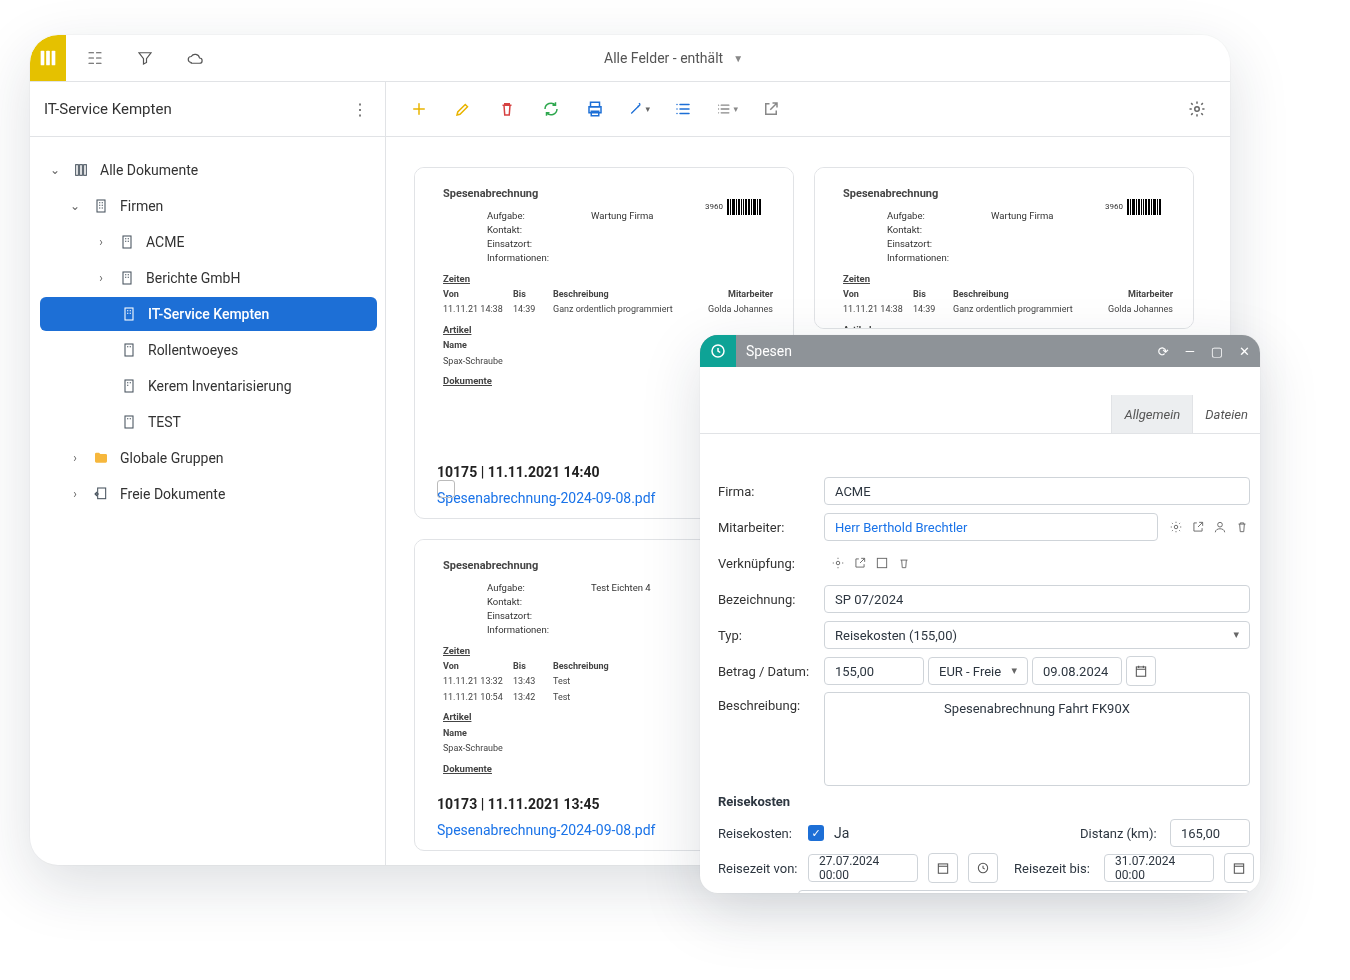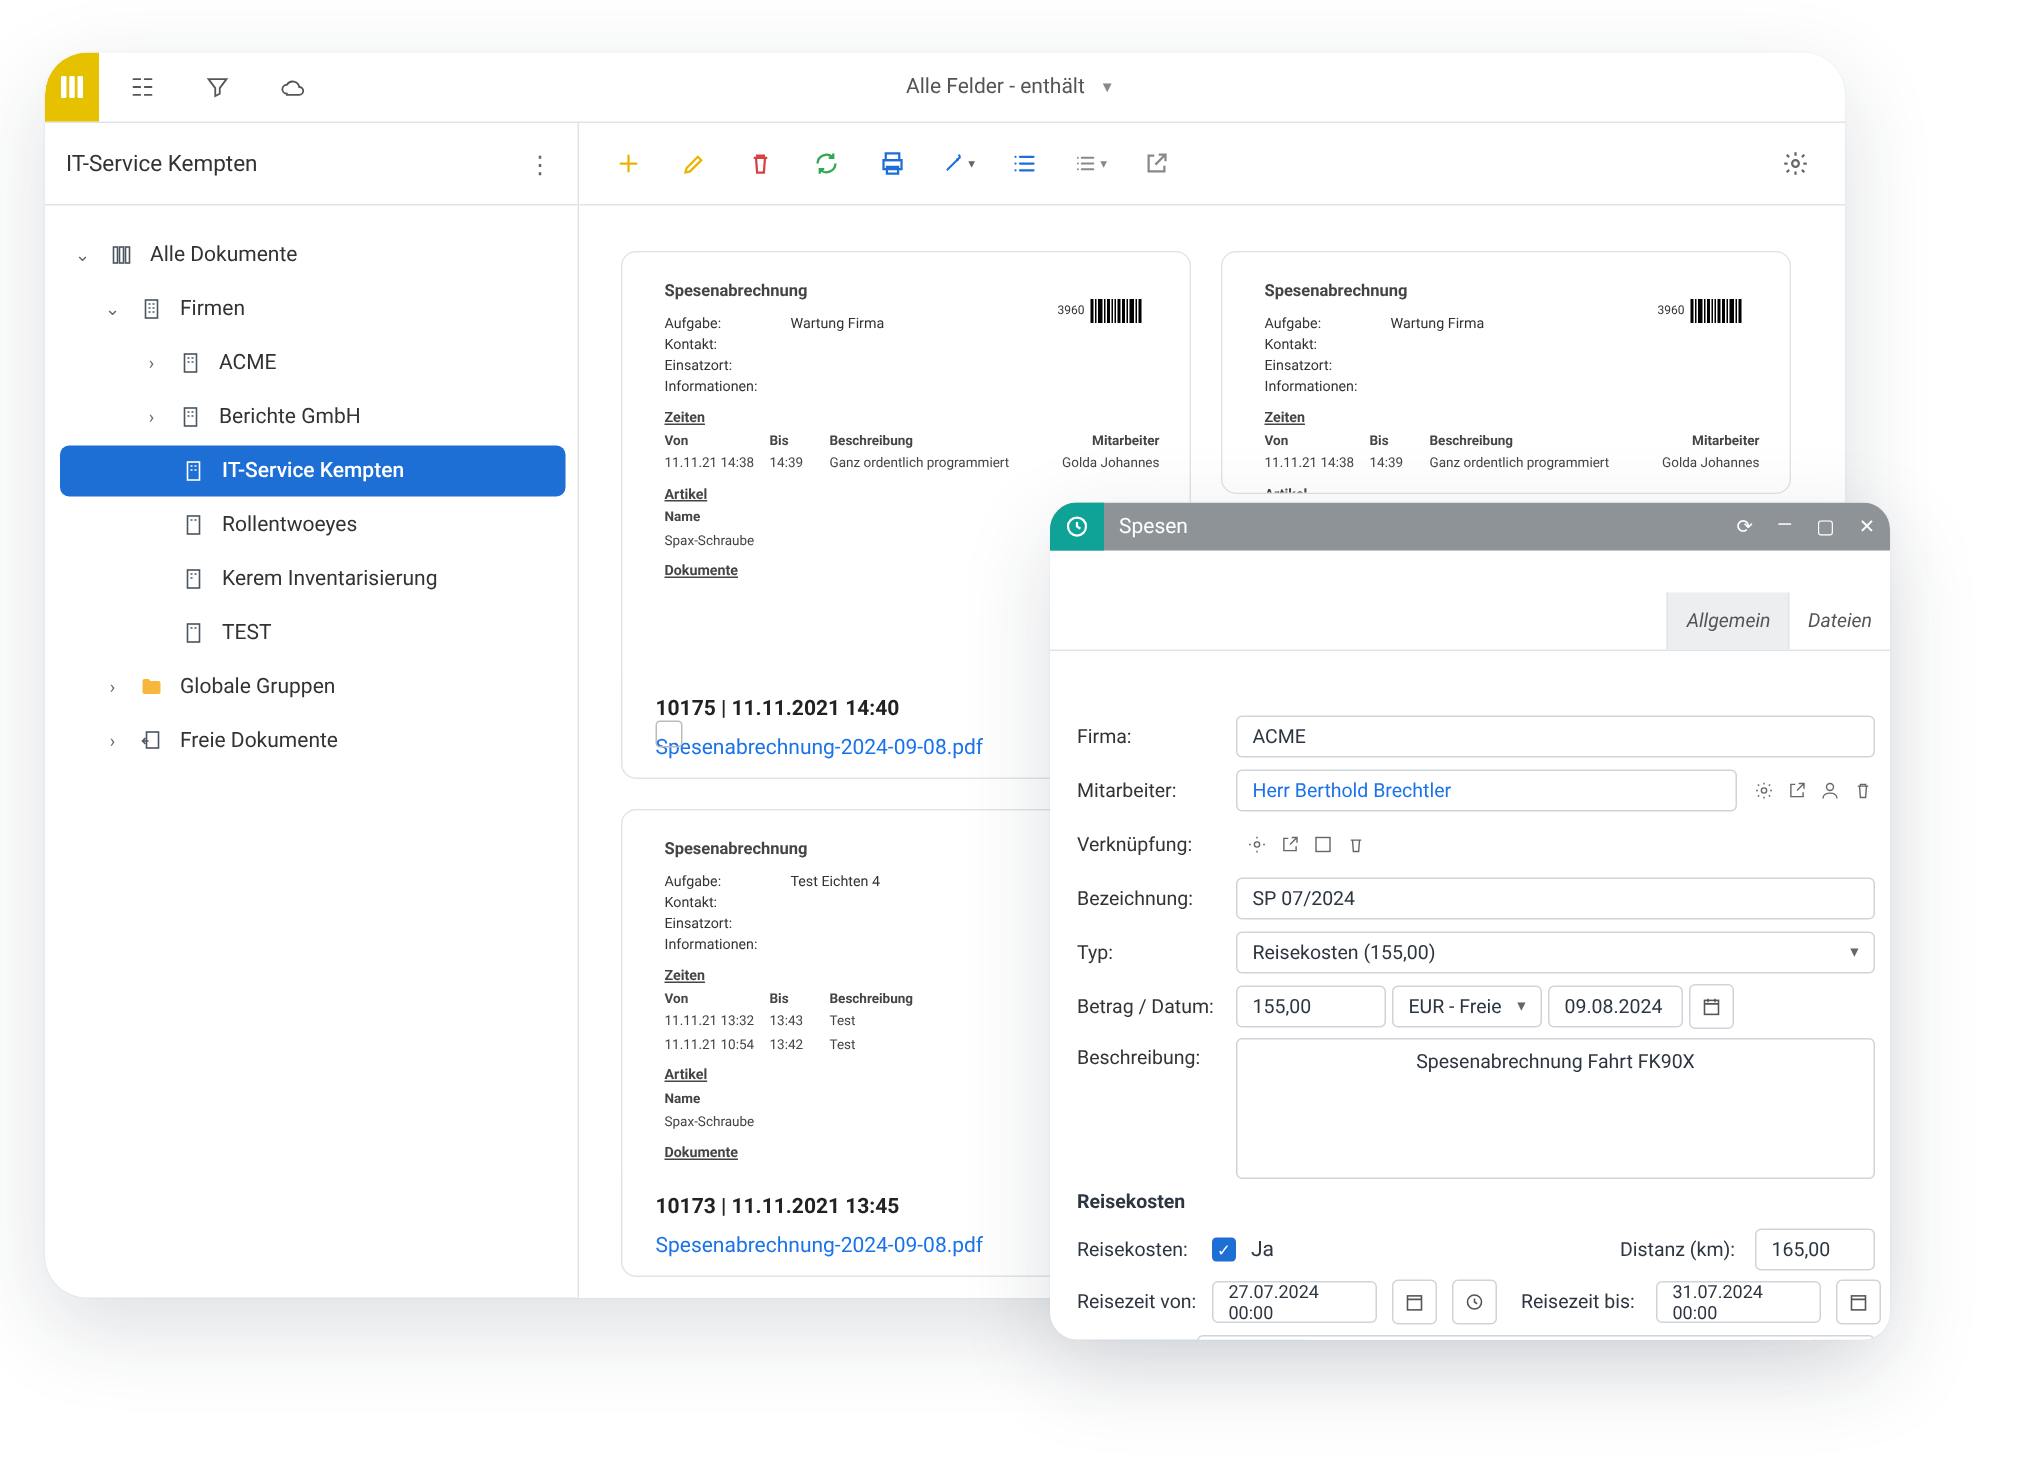--- a/index.html
+++ b/index.html
@@ -101,21 +101,21 @@
     width:378px;height:350px;border:1px solid var(--border);border-radius:10px;
     display:flex;flex-direction:column;overflow:hidden;
     position:relative;background:#fff;
   }
   .doc-preview{
     flex:1;background:#fff;padding:18px 20px 4px 28px;
     font-size:10px;line-height:1.5;color:#444;
     position:relative;
   }
   .doc-preview .ptitle{font-weight:700;font-size:11px;margin-bottom:6px;}
-  .doc-preview .prow{display:flex;gap:14px;font-size:9.5px;}
+  .doc-preview .prow{display:flex;gap:34px;font-size:9.5px;margin-left:44px;}
   .doc-preview .plabel{width:70px;color:#333;}
   .doc-preview .pval{color:#333;}
   .doc-preview .psection{font-weight:700;text-decoration:underline;margin-top:6px;font-size:9.5px;}
   .doc-preview .pcols3{display:flex;font-size:9px;margin-top:2px;}
   .doc-preview .pcols3 span{flex:none;}
   .barcode{position:absolute;right:31px;top:14px;display:flex;align-items:flex-end;margin-top:17px;}
   .barcode .bnum{font-size:8px;color:#333;margin-right:4px;margin-bottom:2px;}
   .barcode .bars{display:flex;height:16px;}
   .barcode .bars span{display:block;background:#000;margin-right:1px;}
   .doc-footer{padding:14px 22px 12px;}

